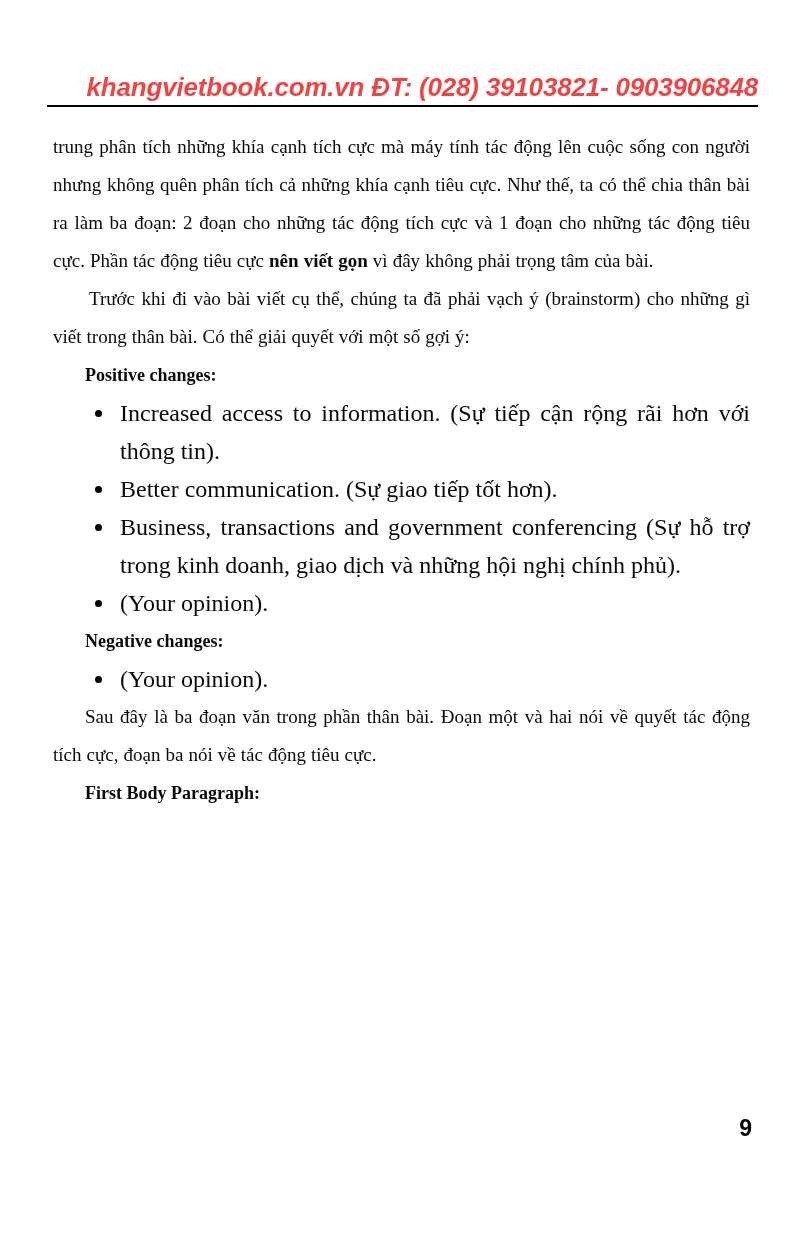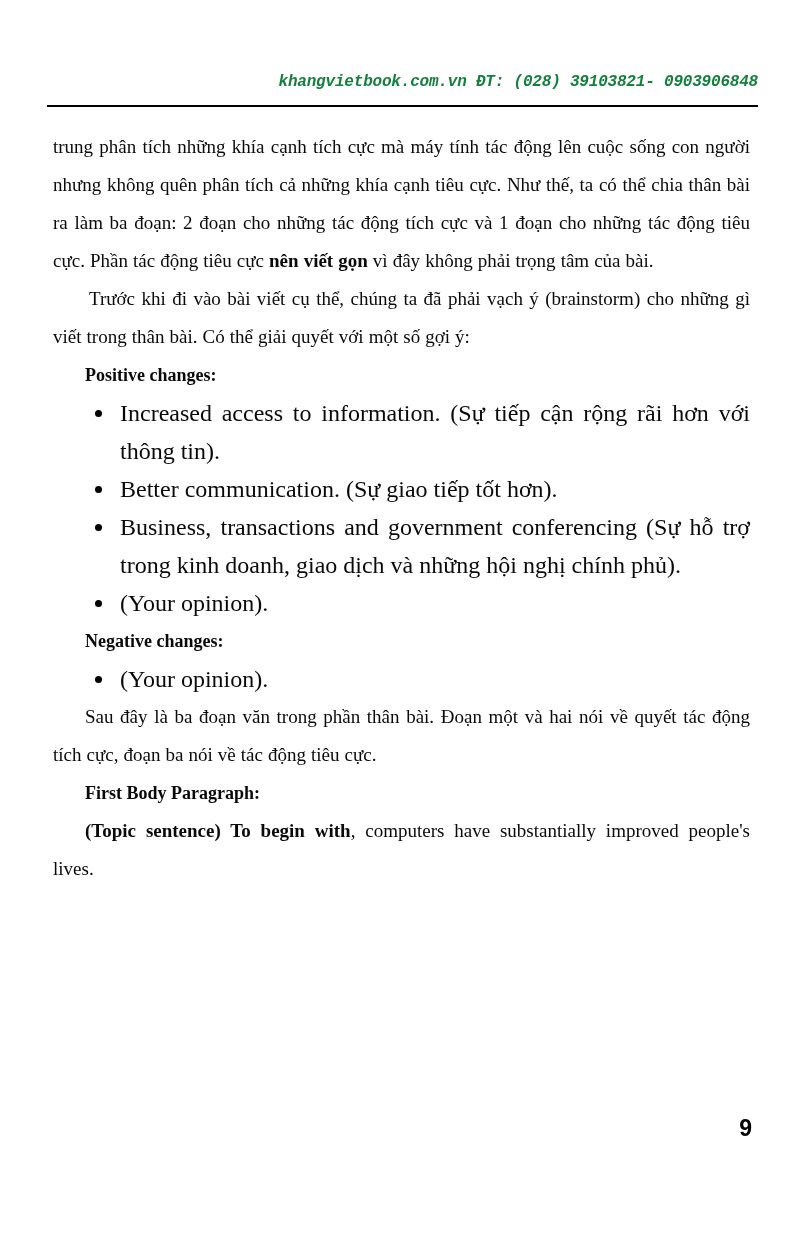--- a/index.html
+++ b/index.html
@@ -27,27 +27,27 @@
 
   
   .header {
     position: absolute;
     left: 47px;
     top: 72px;
     width: 711px;
     text-align: right;
   }
   .header-text {
-    font-family: Liberation Mono, monospace;
+    font-family: Liberation Sans, sans-serif;
     font-weight: bold;
     font-style: italic;
-    font-size: 16px;
+    font-size: 26px;
     letter-spacing: -0.2px;
     white-space: nowrap;
-    color: #15803d;
+    color: #ef4444;
   }
   .header-rule {
     position: absolute;
     left: 47px;
     top: 105px;
     width: 711px;
     height: 2px;
     background: #000;
   }
 
@@ -160,19 +160,18 @@
       <li>
         <span class="dot"></span>
         <span class="li-text">(Your opinion).</span>
       </li>
     </ul>
 
     <p class="para indent-small">Sau đây là ba đoạn văn trong phần thân bài. Đoạn một và hai nói về quyết tác động tích cực, đoạn ba nói về tác động tiêu cực.</p>
 
     <h3 class="section-head">First Body Paragraph:</h3>
 
-    <p class="para indent-small"><span class="b">(Topic sentence) To begin with</span><span>, computers have substantially improved people's lives.</span></p>
 
   </div>
 
   <div class="page-number">9</div>
 
 </div>
 
 </body></html>

